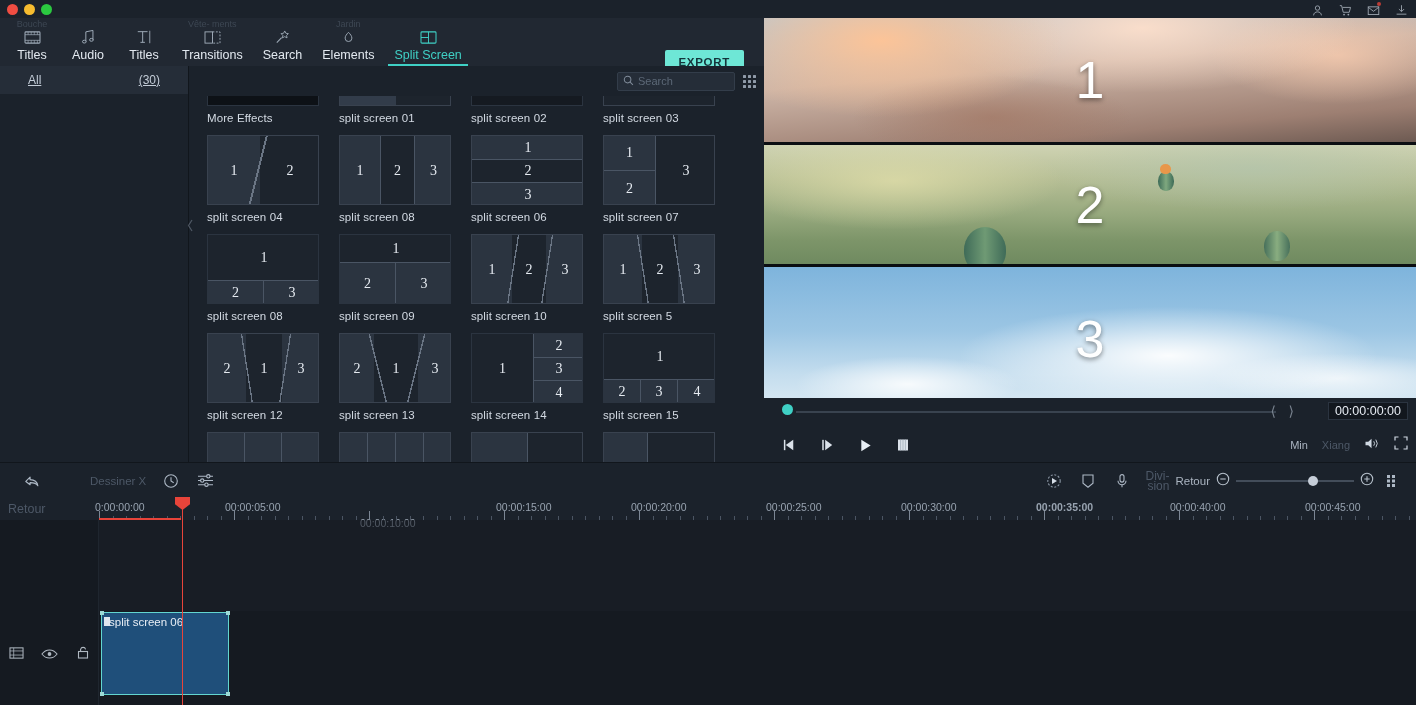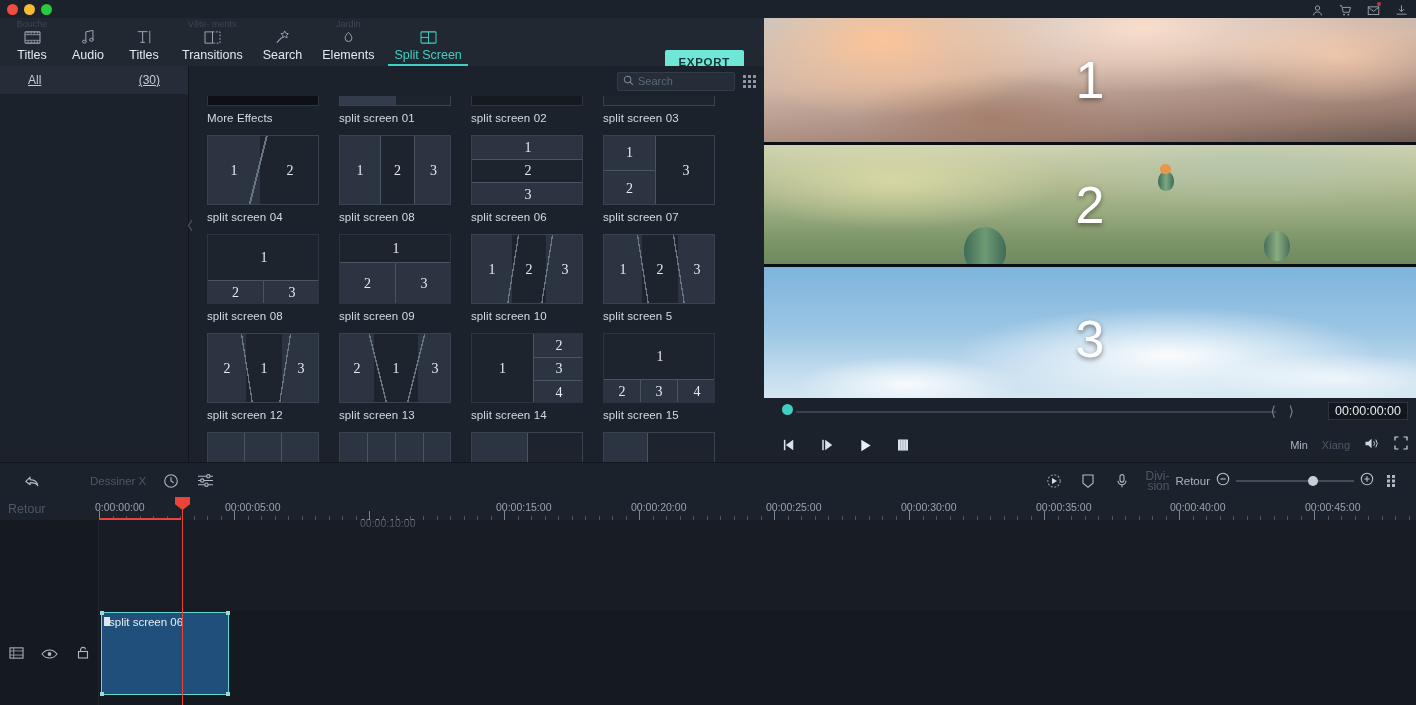--- a/index.html
+++ b/index.html
@@ -718,21 +718,21 @@
   <div class="timeline">
     <div class="ruler">
       <span class="ruler-left-lbl">Retour</span>
       <span class="tick-lbl" style="left:95px;">0:00:00:00</span>
       <span class="tick-lbl" style="left:225px;">00:00:05:00</span>
       <span class="tick-lbl" style="left:360px;margin-top:16px;">00:00:10:00</span>
       <span class="tick-lbl" style="left:496px;">00:00:15:00</span>
       <span class="tick-lbl" style="left:631px;">00:00:20:00</span>
       <span class="tick-lbl" style="left:766px;">00:00:25:00</span>
       <span class="tick-lbl" style="left:901px;">00:00:30:00</span>
-      <span class="tick-lbl" style="left:1036px;">00:00:35:00</span>
+      <span class="tick-lbl" style="left:1036px;font-weight:bold;">00:00:35:00</span>
       <span class="tick-lbl" style="left:1170px;">00:00:40:00</span>
       <span class="tick-lbl" style="left:1305px;">00:00:45:00</span>
       <div id="ticks">
           <div class="tick major" style="left: 99px;"></div>
           <div class="tick minor" style="left: 112.5px;"></div>
           <div class="tick minor" style="left: 126px;"></div>
           <div class="tick minor" style="left: 139.5px;"></div>
           <div class="tick minor" style="left: 153px;"></div>
           <div class="tick minor" style="left: 166.5px;"></div>
           <div class="tick minor" style="left: 180px;"></div>

